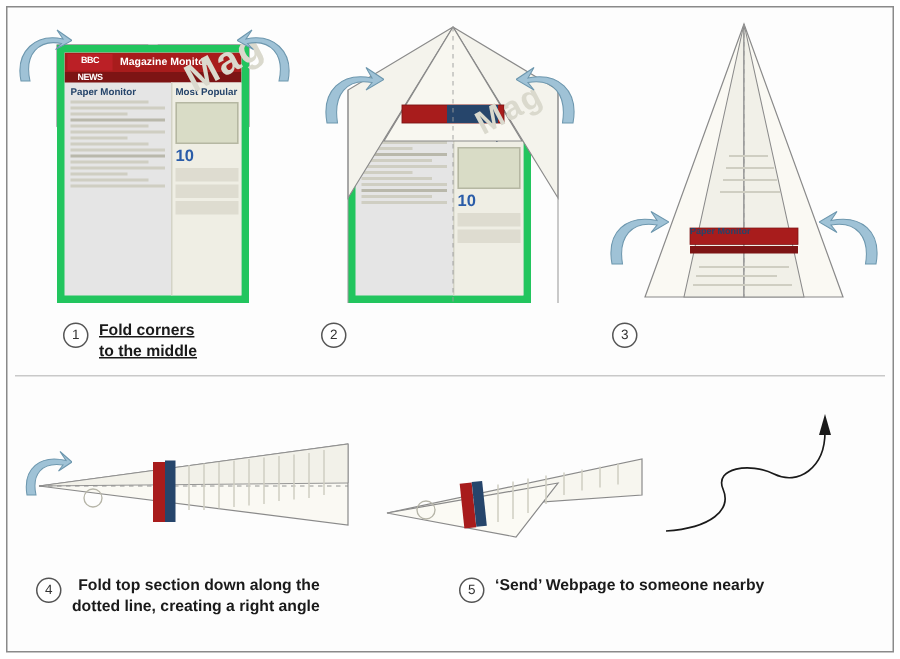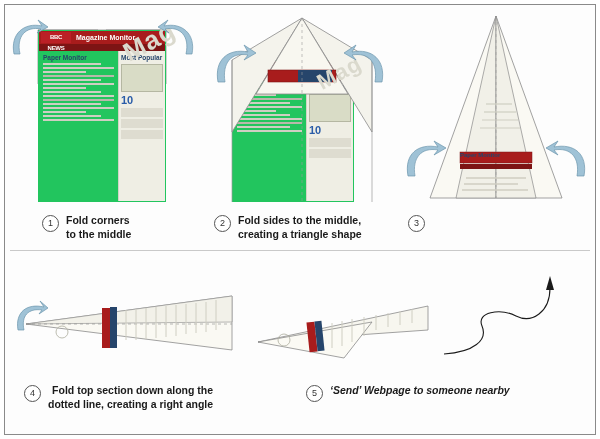--- a/index.html
+++ b/index.html
@@ -60,22 +60,22 @@
   .step-text {
     font-size: 10.5px;
     line-height: 13.5px;
     color: #1a1a1a;
     font-weight: bold;
   }
 
   
   .page-mock {
     position: absolute;
-    background: #22c55e;
-    border: 1px solid #22c55e;
+    background: #e5e5e5;
+    border: 5px solid #22c55e;
     box-sizing: border-box;
     overflow: hidden;
   }
   .pm-topbar {
     height: 13px;
     background: #a81c1c;
     display: flex;
     align-items: center;
   }
   .pm-logo {
@@ -224,21 +224,21 @@
     <path d="M6,36 C2,16 16,4 34,8 L30,2 L40,9 L29,15 L33,11 C18,8 8,18 12,36 Z" fill="#9fc2d6" stroke="#6d97ae" stroke-width="0.7"></path>
   </svg>
   <svg class="arrow" style="left:158px; top:18px;" width="40" height="44" viewBox="0 0 40 44">
     <g transform="translate(40,0) scale(-1,1)">
       <path d="M6,36 C2,16 16,4 34,8 L30,2 L40,9 L29,15 L33,11 C18,8 8,18 12,36 Z" fill="#9fc2d6" stroke="#6d97ae" stroke-width="0.7"></path>
     </g>
   </svg>
 
   <div class="caption" style="left:42px; top:214px; width:160px;">
     <div class="step-num">1</div>
-    <div class="step-text" style="white-space:pre-line;">Fold corners
+    <div class="step-text" style="white-space:pre-line;text-decoration:underline;">Fold corners
 to the middle</div>
   </div>
 
   <div class="page-mock" style="left:232px; top:60px; width:122px; height:142px;">
     <div class="pm-topbar">
       <div class="pm-logo">BBC NEWS</div>
       <div class="pm-title">Magazine Monitor</div>
     </div>
     <div class="pm-navbar"></div>
     <div class="pm-body">
@@ -285,22 +285,20 @@
     <path d="M4,38 C0,16 14,4 34,8 L30,1 L42,9 L30,16 L34,11 C17,8 8,19 11,38 Z" fill="#9fc2d6" stroke="#6d97ae" stroke-width="0.7"></path>
   </svg>
   <svg class="arrow" style="left:344px; top:44px;" width="42" height="44" viewBox="0 0 42 44">
     <g transform="translate(42,0) scale(-1,1)">
       <path d="M4,38 C0,16 14,4 34,8 L30,1 L42,9 L30,16 L34,11 C17,8 8,19 11,38 Z" fill="#9fc2d6" stroke="#6d97ae" stroke-width="0.7"></path>
     </g>
   </svg>
 
   <div class="caption" style="left:214px; top:214px; width:185px;">
     <div class="step-num">2</div>
-    <div class="step-text" style="white-space:pre-line;">Fold sides to the middle,
-creating a triangle shape</div>
   </div>
 
   <div class="shape" style="left:400px; top:12px; width:190px; height:196px;">
     <svg width="190" height="196" viewBox="0 0 190 196">
       <polygon points="96,4 30,186 162,186" fill="#faf9f3" stroke="#8a8a8a" stroke-width="0.8"></polygon>
       <polygon points="96,4 56,186 96,186" fill="#f1f0e8" stroke="#8a8a8a" stroke-width="0.7"></polygon>
       <polygon points="96,4 136,186 96,186" fill="#f1f0e8" stroke="#8a8a8a" stroke-width="0.7"></polygon>
       <line x1="96" y1="4" x2="96" y2="186" stroke="#9a9a9a" stroke-width="0.6" stroke-dasharray="3,3"></line>
       <rect x="60" y="140" width="72" height="11" fill="#a81c1c" stroke="#7d1414" stroke-width="0.5"></rect>
       <rect x="60" y="152" width="72" height="5" fill="#7d1414"></rect>
@@ -386,15 +384,15 @@
     </svg>
   </div>
 
   <svg class="arrow" style="left:438px; top:268px;" width="130" height="92" viewBox="0 0 130 92">
     <path d="M6,86 C36,84 50,72 44,58 C38,44 62,40 78,48 C94,56 112,44 112,20" fill="none" stroke="#1a1a1a" stroke-width="1.1"></path>
     <polygon points="112,8 108,22 116,22" fill="#1a1a1a"></polygon>
   </svg>
 
   <div class="caption" style="left:306px; top:384px; width:240px;">
     <div class="step-num">5</div>
-    <div class="step-text" style="white-space:pre-line;font-style:italic;">‘Send’ Webpage to someone nearby</div>
+    <div class="step-text" style="white-space:pre-line;">‘Send’ Webpage to someone nearby</div>
   </div>
 </div>
 
 </body></html>

